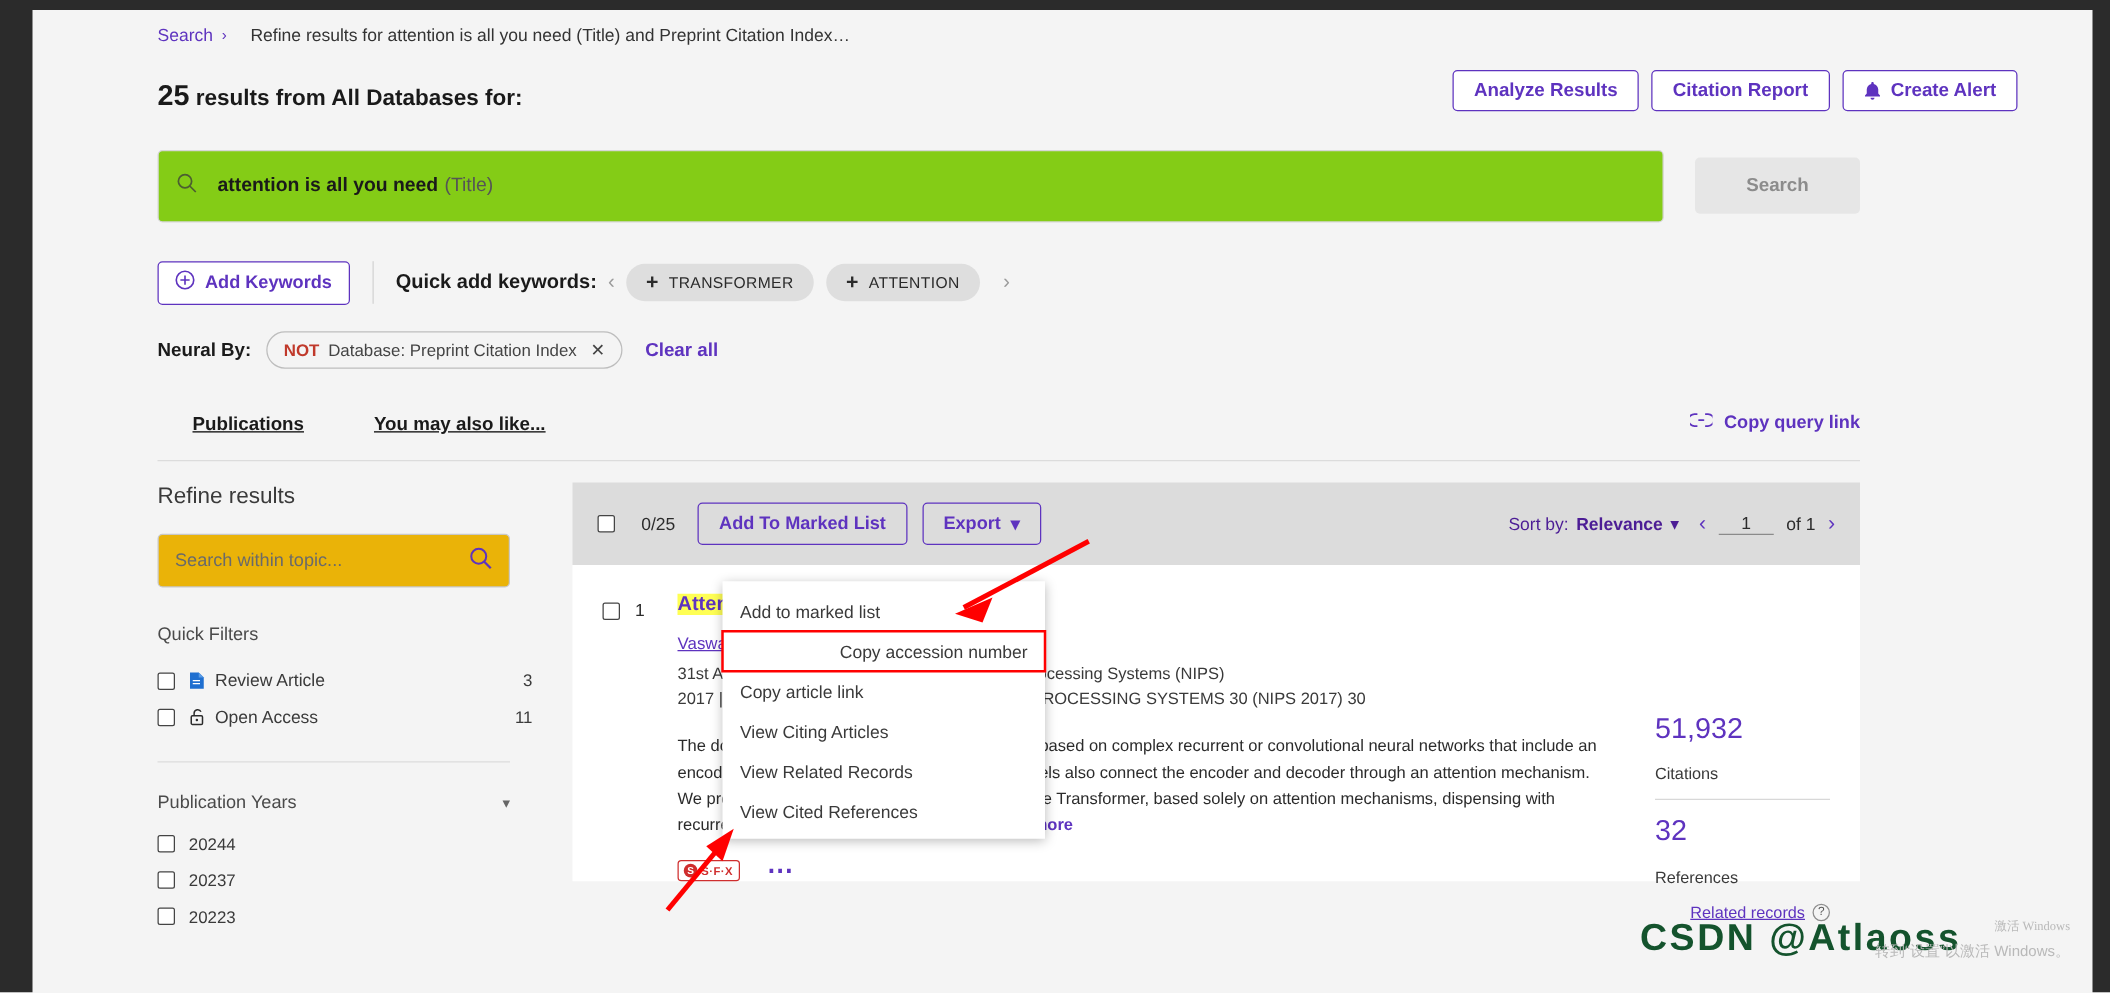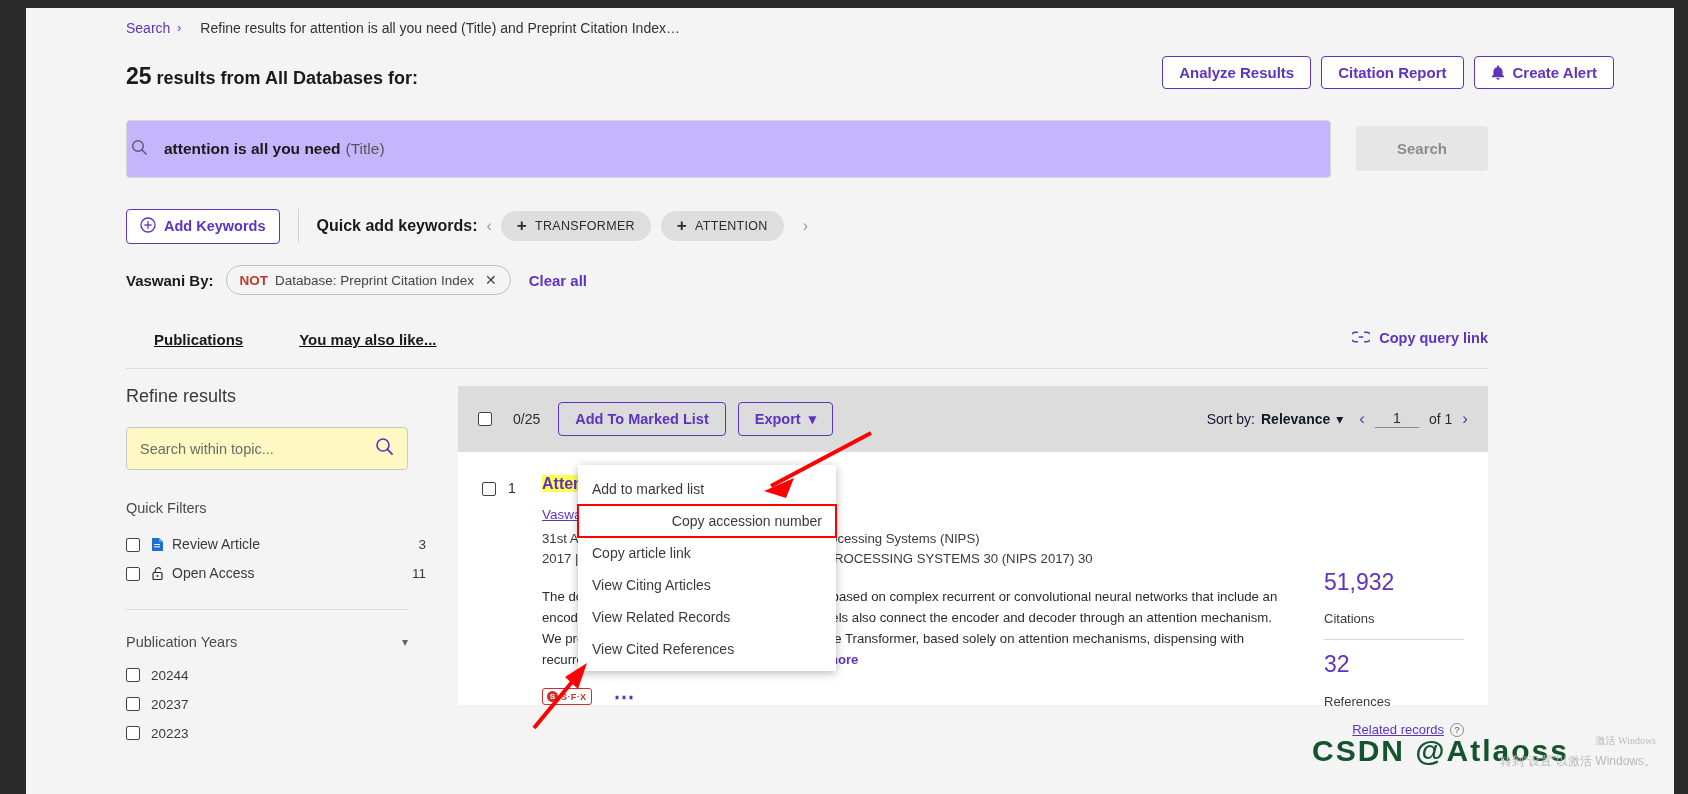--- a/index.html
+++ b/index.html
@@ -38,22 +38,22 @@
     border-radius:4px; padding:0 16px; height:33px; line-height:31px;
     font-size:15px; font-weight:bold; cursor:pointer; white-space:nowrap;
     display:flex; align-items:center; gap:8px;
   }
   .bell { width:14px; height:16px; position:relative; display:inline-block;}
   .bell svg { display:block; }
 
   
   .searchbar {
     position:absolute; left:100px; top:112px; width:1205px; height:58px;
-    background:#c4b5fd; border:1px solid #d6d6d6; border-radius:4px;
-    display:flex; align-items:center; padding-left:4px;
+    background:#84cc16; border:1px solid #d6d6d6; border-radius:4px;
+    display:flex; align-items:center; padding-left:14px;
   }
   .searchbar .mag { margin-right:16px; opacity:.75;}
   .searchbar .q-strong { font-weight:bold; font-size:15.5px; color:#1a1a1a; }
   .searchbar .q-field { font-size:15.5px; color:#555; margin-left:5px;}
   .btn-search {
     position:absolute; left:1330px; top:118px; width:132px; height:45px;
     background:#e6e6e6; color:#8c8c8c; border:none; border-radius:4px;
     font-size:15px; font-weight:bold; cursor:default;
   }
 
@@ -88,21 +88,21 @@
 
   
   .tabs { position:absolute; left:100px; top:318px; width:1362px; height:43px; border-bottom:1px solid #dcdcdc; display:flex; align-items:flex-start;text-decoration:underline;}
   .tab { font-size:15px; font-weight:bold; color:#1a1a1a; padding:5px 28px 12px 28px; cursor:pointer;}
   .copy-query { position:absolute; right:0; top:4px; display:flex; align-items:center; gap:9px; color:#5E33BF; font-size:14.5px; font-weight:bold; cursor:pointer;}
 
   
   .sidebar { position:absolute; left:100px; top:378px; width:300px; }
   .refine-title { font-size:18px; color:#3a3a3a; margin-bottom:20px;}
   .search-topic {
-    width:282px; height:43px; background:#fef9c3; border:1px solid #c8c8c8; border-radius:4px;
+    width:282px; height:43px; background:#eab308; border:1px solid #c8c8c8; border-radius:4px;
     display:flex; align-items:center; padding:0 13px; justify-content:space-between;
   }
   .search-topic input { border:none; outline:none; font-size:14.5px; color:#555; width:220px; font-family:"Liberation Sans",sans-serif; background:transparent;}
   .search-topic input::placeholder { color:#6a6a6a; }
   .sb-section-title { font-size:14.5px; color:#4a4a4a; margin:30px 0 12px 0;}
   .filter-row { display:flex; align-items:flex-end; height:24px; margin-bottom:5px; font-size:14px; color:#3a3a3a;}
   .cbox { width:14px; height:14px; border:1.6px solid #444; border-radius:2px; background:#fff; margin-right:11px; cursor:pointer; flex:none;}
   .filter-row .ficon { margin-right:8px; display:inline-flex;}
   .filter-row .fname { flex:1; }
   .filter-row .fcount { color:#3a3a3a; font-size:13.5px; }
@@ -118,21 +118,21 @@
     background:#dcdcdc; height:66px; display:flex; align-items:center; padding:0 20px;
     position:relative;
   }
   .tb-count { font-size:14px; color:#2b2b2b; margin-left:10px; margin-right:18px;}
   .btn-purple {
     border:1px solid #5E33BF; color:#5E33BF; background:transparent;
     border-radius:4px; height:34px; padding:0 16px; font-size:14.5px; font-weight:bold;
     cursor:pointer; display:flex; align-items:center; gap:8px;
   }
   .tb-right { position:absolute; right:20px; display:flex; align-items:center; gap:16px;}
-  .sortby { font-size:14px; color:#0f172a; display:flex; align-items:center; gap:6px; cursor:pointer;}
+  .sortby { font-size:14px; color:#4c1d95; display:flex; align-items:center; gap:6px; cursor:pointer;}
   .sortby b { font-weight:bold; }
   .pager { display:flex; align-items:center; gap:10px; font-size:14px; color:#2b2b2b;}
   .pager .arrow { color:#5E33BF; font-size:17px; cursor:pointer;}
   .pagebox { width:44px; border-bottom:1px solid #8b8b8b; text-align:center; padding-bottom:1px;}
 
   .record { background:#fff; min-height:252px; position:relative; padding:22px 0 0 0; }
   .rec-check { position:absolute; left:24px; top:30px; }
   .rec-num { position:absolute; left:50px; top:28px; font-size:14px; color:#2b2b2b;}
   .rec-body { margin-left:84px; width:740px; }
   .rec-title { font-size:16px; font-weight:bold; color:#5E33BF; line-height:1.3;}
@@ -240,21 +240,21 @@
         <span>TRANSFORMER</span>
       </div>
       <div class="kw-chip">
         <span class="plus">+</span>
         <span>ATTENTION</span>
       </div>
       <span class="kw-arrow">›</span>
     </div>
 
     <div class="refined-row">
-      <span class="refined-label">Vaswani By:</span>
+      <span class="refined-label">Neural By:</span>
       <div class="refine-chip">
         <span class="not">NOT</span>
         <span>Database: Preprint Citation Index</span>
         <span class="x">✕</span>
       </div>
       <span class="clear-all">Clear all</span>
     </div>
 
     <div class="tabs">
       <div class="tab">Publications</div>

